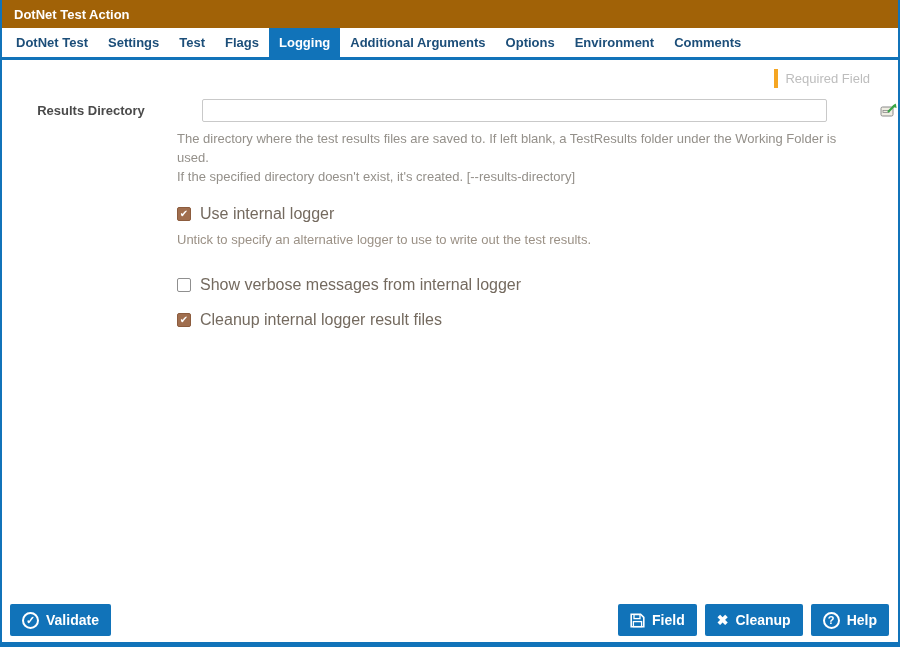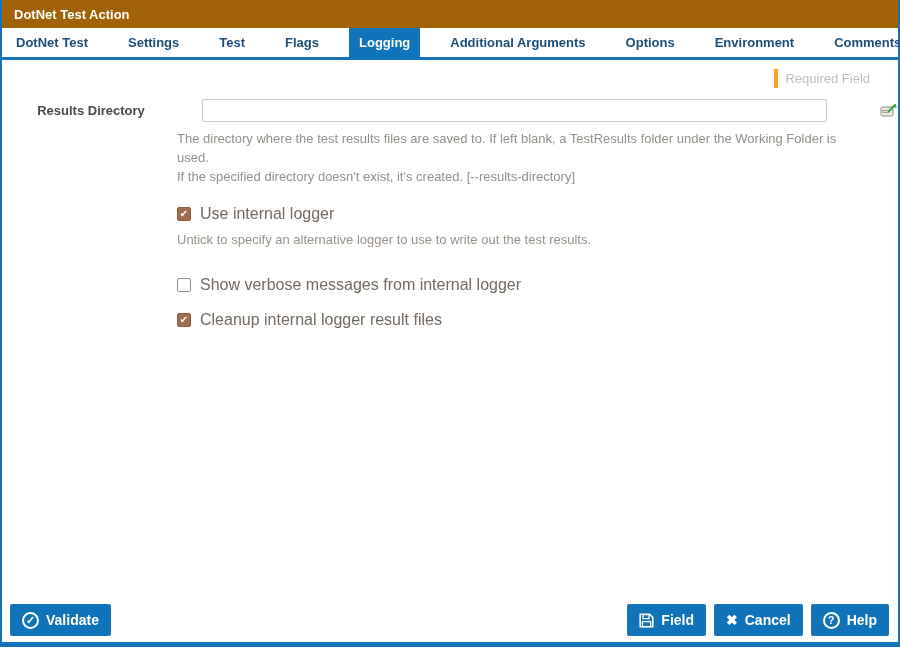--- a/index.html
+++ b/index.html
@@ -22,21 +22,20 @@
     font-size: 13px; font-weight: bold;
     display: flex; align-items: center;
     padding: 0 12px;
   }
   .tabs {
     flex: 0 0 32px;
     background: #fff;
     border-bottom: 3px solid #1173B9;
     display: flex; align-items: stretch;
     padding-left: 4px;
-    gap: 20px;
   }
   .tab {
     display: flex; align-items: center;
     padding: 0 10px;
     font-size: 13px; font-weight: bold;
     color: #1C4E79; cursor: pointer;
     white-space: nowrap;
   }
   .tab.active { background: #1173B9; color: #fff; }
   .content { flex: 1 1 auto; position: relative; }
@@ -189,21 +188,21 @@
         <svg width="15" height="15" viewBox="0 0 15 15">
           <path d="M1.2 1.2 H10.6 L13.8 4.4 V13.8 H1.2 Z" fill="none" stroke="#fff" stroke-width="1.6"></path>
           <rect x="4" y="1.6" width="6" height="4" fill="none" stroke="#fff" stroke-width="1.3"></rect>
           <rect x="3.4" y="8.6" width="8.2" height="5" fill="none" stroke="#fff" stroke-width="1.3"></rect>
         </svg>
       </span>
       <span>Field</span>
     </button>
     <button class="btn">
       <span class="x-icon">✖</span>
-      <span>Cancel</span>
+      <span>Cleanup</span>
     </button>
     <button class="btn">
       <span class="circle-icon">?</span>
       <span>Help</span>
     </button>
   </div>
 
 </div>
 
 </body></html>

